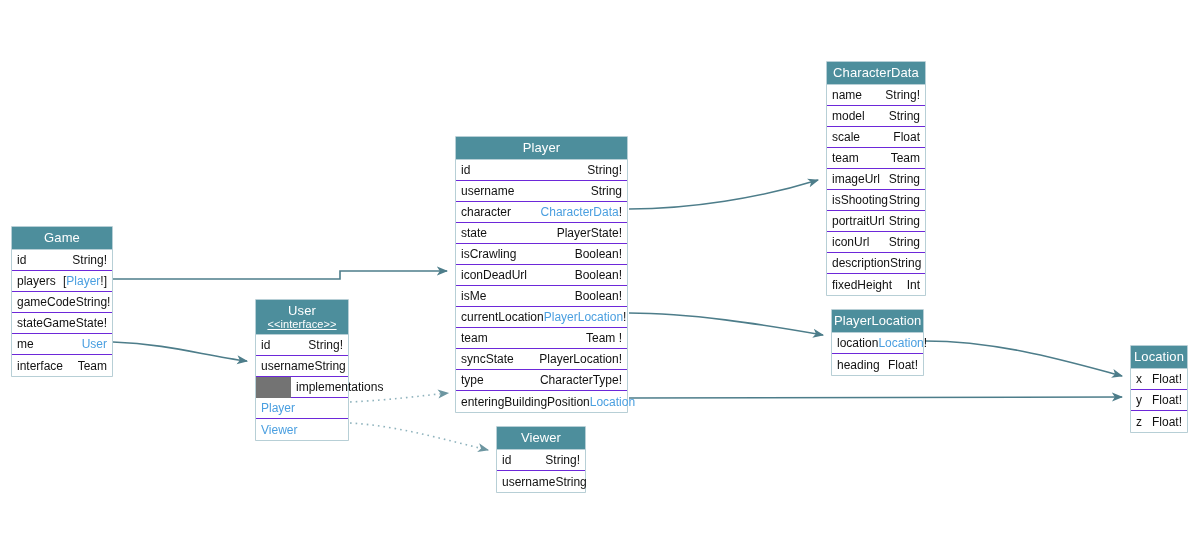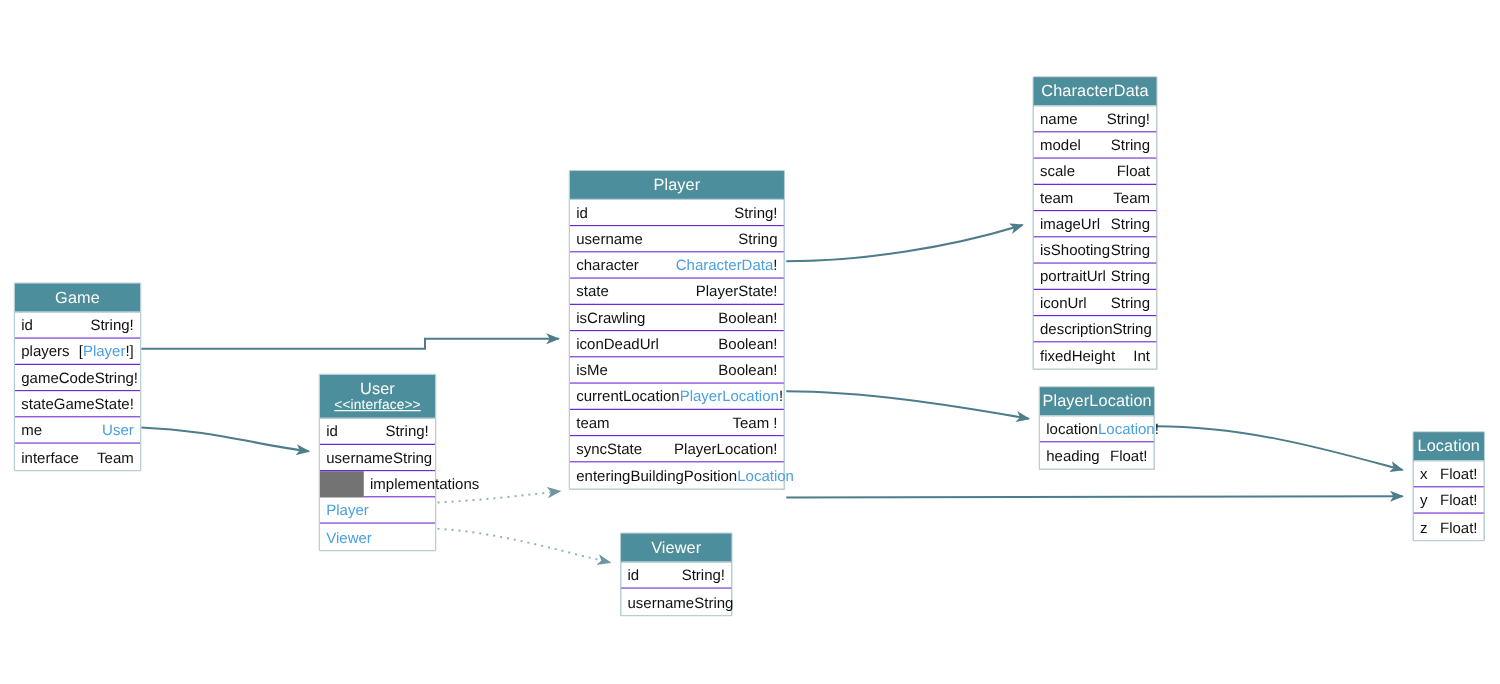--- a/index.html
+++ b/index.html
@@ -177,20 +177,24 @@
         </div>
         <div class="row">
           <span class="fname">team</span>
           <span class="ftype">Team !</span>
         </div>
         <div class="row">
           <span class="fname">syncState</span>
           <span class="ftype">PlayerLocation!</span>
         </div>
         <div class="row">
+          <span class="fname">type</span>
+          <span class="ftype">CharacterType!</span>
+        </div>
+        <div class="row">
           <span class="fname">enteringBuildingPosition</span>
           <span class="ftype"><span class="punct"></span><span class="ref">Location</span><span class="punct"></span></span>
         </div>
       </div>
       <div class="entity" style="left: 496px; top: 426px; width: 90px;">
         <div class="entity-header"><span>Viewer</span></div>
         <div class="row">
           <span class="fname">id</span>
           <span class="ftype">String!</span>
         </div>

